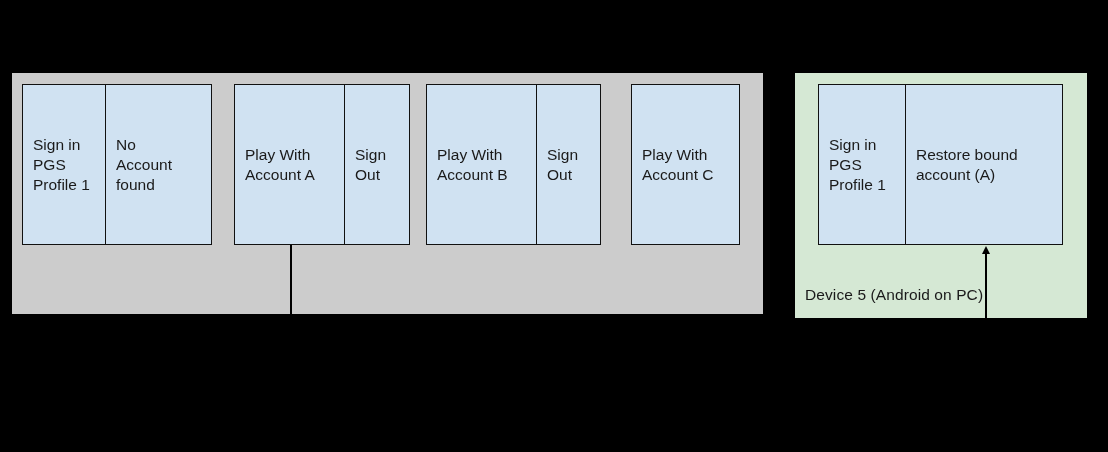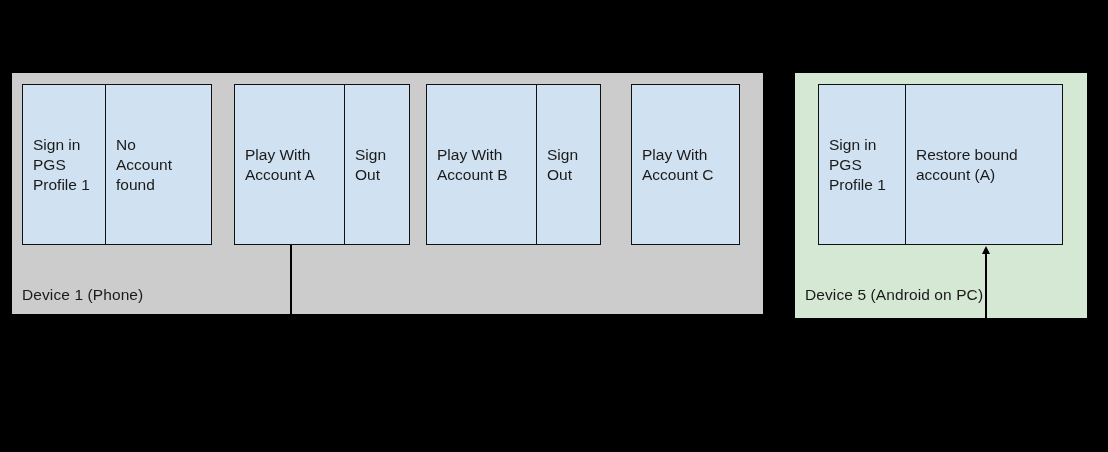--- a/index.html
+++ b/index.html
@@ -73,21 +73,20 @@
     border-bottom: 8px solid #000000;
   }
 </style>
 </head>
 <body>
 
 <div id="canvas">
 
   <div class="panel panel-gray" style="left:12px; top:73px; width:751px; height:241px;"></div>
 
-  <div class="panel-label" style="left:22px; top:286px;">Device 1 (Phone)</div>
 
   <div class="panel panel-green" style="left:795px; top:73px; width:292px; height:245px;"></div>
 
   <div class="panel-label" style="left:805px; top:286px;">Device 5 (Android on PC)</div>
 
   <div class="connector-line" style="left:290px; top:245px; height:69px;"></div>
 
   <div class="connector-line" style="left:985px; top:252px; height:93px;"></div>
 
   <div class="connector-arrow" style="left:981.5px; top:246px;"></div>

